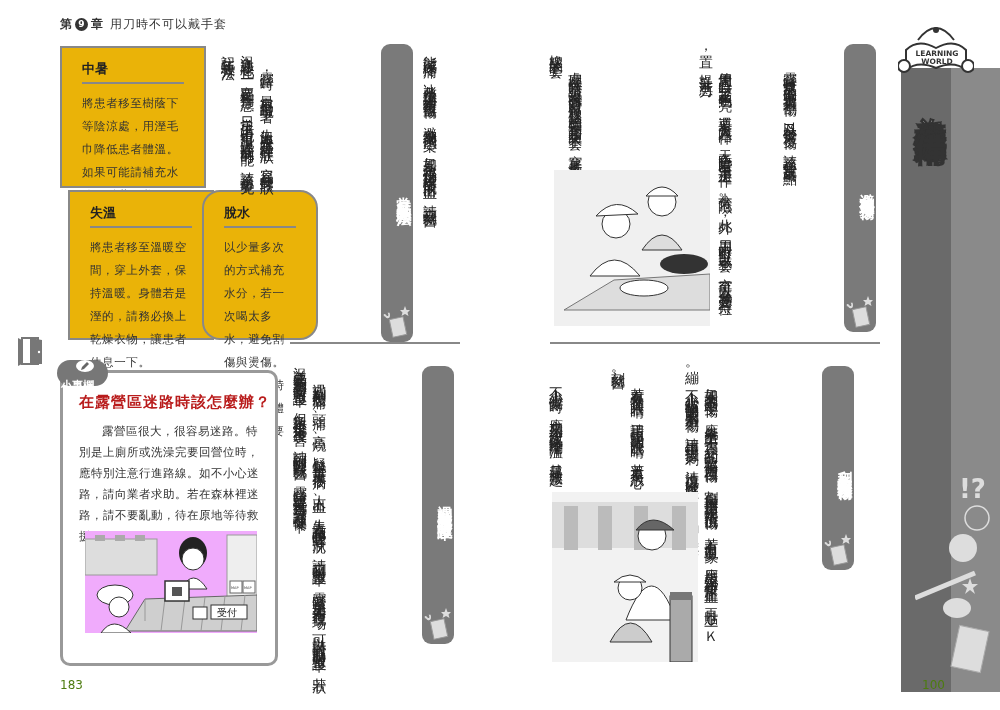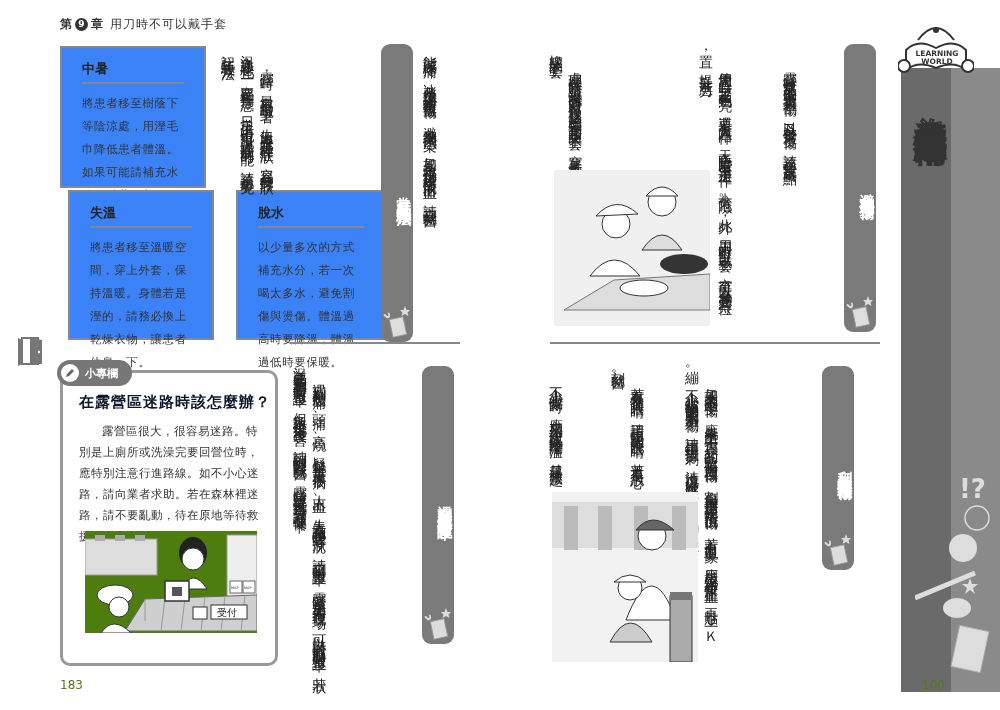--- a/index.html
+++ b/index.html
@@ -7,35 +7,35 @@
   body { font-family: "DejaVu Sans", "Liberation Sans", sans-serif; color: #222; position: relative; }
 
   .page { position: absolute; top: 0; height: 710px; }
   .page-left { left: 0; width: 500px; }
   .page-right { left: 500px; width: 500px; }
 
   .chapter-header { position: absolute; left: 60px; top: 16px; font-size: 12px; color: #333; font-weight: bold; display: flex; align-items: center; gap: 3px; white-space: nowrap; }
   .chapter-num { display: inline-block; width: 13px; height: 13px; border-radius: 50%; background: #333; color: #fff; font-size: 9px; text-align: center; line-height: 13px; }
   .chapter-title { font-weight: normal; margin-left: 4px; letter-spacing: 1px; }
 
-  .symptom-box { position: absolute; border: 2px solid #888; background: #3b82f6; padding: 12px 20px 10px 20px; }
+  .symptom-box { position: absolute; border: 2px solid #888; background: #eab308; padding: 12px 20px 10px 20px; }
   .symptom-title { font-size: 13px; font-weight: bold; color: #222; padding-bottom: 4px; border-bottom: 2px solid #888; margin-bottom: 8px; }
   .symptom-text { font-size: 11.5px; line-height: 23px; color: #333; letter-spacing: 0.6px; }
 
   .vtext { position: absolute; writing-mode: vertical-rl; font-size: 14px; line-height: 19.4px; letter-spacing: 2.4px; color: #222; white-space: pre-wrap; }
 
   .sec-tab { position: absolute; width: 32px; background: #7a7a7a; border-radius: 9px; color: #fff; writing-mode: vertical-rl; font-size: 15px; font-weight: bold; letter-spacing: 2px; padding: 12px 0; text-align: center; display: flex; align-items: flex-start; justify-content: center; }
   .sec-deco { position: absolute; bottom: 4px; left: 2px; width: 30px; height: 40px; }
 
   .hline { position: absolute; height: 2px; background: #888; }
 
   .column-box { position: absolute; left: 60px; top: 370px; width: 218px; height: 296px; border: 3px solid #999; border-radius: 10px; background: #fff; }
-  .column-badge { position: absolute; left: -6px; top: -13px; height: 26px; background: #777; border-radius: 13px; display: flex; align-items: center; padding: 0 14px 0 4px; color: #fff; font-size: 11px; font-weight: bold; gap: 6px; }
+  .column-badge { position: absolute; left: -6px; top: -13px; height: 26px; background: #777; border-radius: 13px; display: flex; align-items: flex-end; padding: 0 14px 0 4px; color: #fff; font-size: 11px; font-weight: bold; gap: 6px; flex-direction: column; }
   .badge-icon { width: 18px; height: 18px; border-radius: 50%; background: #fff; display: flex; align-items: center; justify-content: center; }
-  .column-title { position: absolute; left: 16px; top: 20px; font-size: 15px; font-weight: bold; color: #0f172a; letter-spacing: 1px; text-align: center; }
+  .column-title { position: absolute; left: 16px; top: 20px; font-size: 15px; font-weight: bold; color: #b91c1c; letter-spacing: 1px; text-align: center; }
   .column-text { position: absolute; left: 16px; top: 48px; width: 190px; font-size: 11.5px; line-height: 21px; color: #333; letter-spacing: 0.5px; text-indent: 2em; }
 
   .illus { position: absolute; background: #f0f0f0; overflow: hidden; }
 
   .page-number { position: absolute; top: 678px; font-size: 12px; color: #4d7c0f; }
 
   .title-band { position: absolute; left: 401px; top: 68px; width: 99px; height: 624px; background: #8a8a8a; border-bottom-left-radius: 20px; }
   .title-inner { position: absolute; left: 0; top: 0; width: 50px; height: 100%; background: #6a6a6a; }
   .main-title { position: absolute; left: 8px; top: 24px; writing-mode: vertical-rl; font-size: 32px; font-weight: bold; color: #fff; letter-spacing: 2px; -webkit-text-stroke: 1.2px #333; }
   .logo { position: absolute; left: 398px; top: 20px; width: 76px; height: 64px; }
@@ -56,21 +56,21 @@
   </div>
 
   <div class="symptom-box" style="left:60px; top:46px; width:146px; height:142px;">
     <div class="symptom-title">中暑</div>
     <div class="symptom-text">將患者移至樹蔭下等陰涼處，用溼毛巾降低患者體溫。如果可能請補充水分，躺著靜養。</div>
   </div>
   <div class="symptom-box" style="left:60px; top:190px; width:146px; height:150px;margin-left:8px;">
     <div class="symptom-title">失溫</div>
     <div class="symptom-text">將患者移至溫暖空間，穿上外套，保持溫暖。身體若是溼的，請務必換上乾燥衣物，讓患者休息一下。</div>
   </div>
-  <div class="symptom-box" style="left:236px; top:190px; width:150px; height:150px;">
+  <div class="symptom-box" style="left:202px; top:190px; width:116px; height:150px;border-radius:18px;">
     <div class="symptom-title">脫水</div>
     <div class="symptom-text">以少量多次的方式補充水分，若一次喝太多水，避免割傷與燙傷。體溫過高時要降溫，體溫過低時要保暖。</div>
   </div>
 
   <div class="vtext" style="left:218px; top:44px; height:130px;">　露營時，最容易出現中暑、失溫與脫水等三種症狀，容易使身體狀況急速惡化，一定要特別注意。日常生活中也有出現上述症狀的可能，請務必事先記住急救方法。</div>
 
   <div class="sec-tab" style="left:381px; top:44px; height:298px;">
     <span>常見症狀的急救法</span>
     <svg class="sec-deco" viewBox="0 0 30 40">
       <text x="2" y="14" font-size="12" fill="#ddd" font-family="DejaVu Sans, sans-serif">?</text>
@@ -96,21 +96,21 @@
     <div class="column-badge">
       <span class="badge-icon">
         <svg width="12" height="12" viewBox="0 0 12 12">
             <path d="M2 10 L3 7 L8 2 L10 4 L5 9 Z" fill="#666"></path>
           </svg>
       </span>
       <span>小專欄</span>
     </div>
     <div class="column-title">在露營區迷路時該怎麼辦？</div>
     <div class="column-text">露營區很大，很容易迷路。特別是上廁所或洗澡完要回營位時，應特別注意行進路線。如不小心迷路，請向業者求助。若在森林裡迷路，請不要亂動，待在原地等待救援。</div>
-    <div class="illus" style="left:22px; top:158px; width:172px; height:102px; background:#4d7c0f;">
+    <div class="illus" style="left:22px; top:158px; width:172px; height:102px; background:#f0abfc;">
       <svg width="172" height="102" viewBox="0 0 172 102">
         <rect x="0" y="8" width="72" height="36" fill="#ddd" stroke="#999"></rect>
         <rect x="10" y="4" width="10" height="6" fill="#aaa"></rect>
         <rect x="30" y="4" width="10" height="6" fill="#aaa"></rect>
         <rect x="50" y="4" width="10" height="6" fill="#aaa"></rect>
         <rect x="142" y="4" width="30" height="70" fill="#eee" stroke="#999"></rect>
         <rect x="145" y="50" width="12" height="12" fill="#fff" stroke="#666"></rect>
         <rect x="158" y="50" width="12" height="12" fill="#fff" stroke="#666"></rect>
         <text x="146" y="58" font-size="3.5" fill="#333" font-family="DejaVu Sans, sans-serif">MAP</text>
         <text x="159" y="58" font-size="3.5" fill="#333" font-family="DejaVu Sans, sans-serif">MAP</text>

